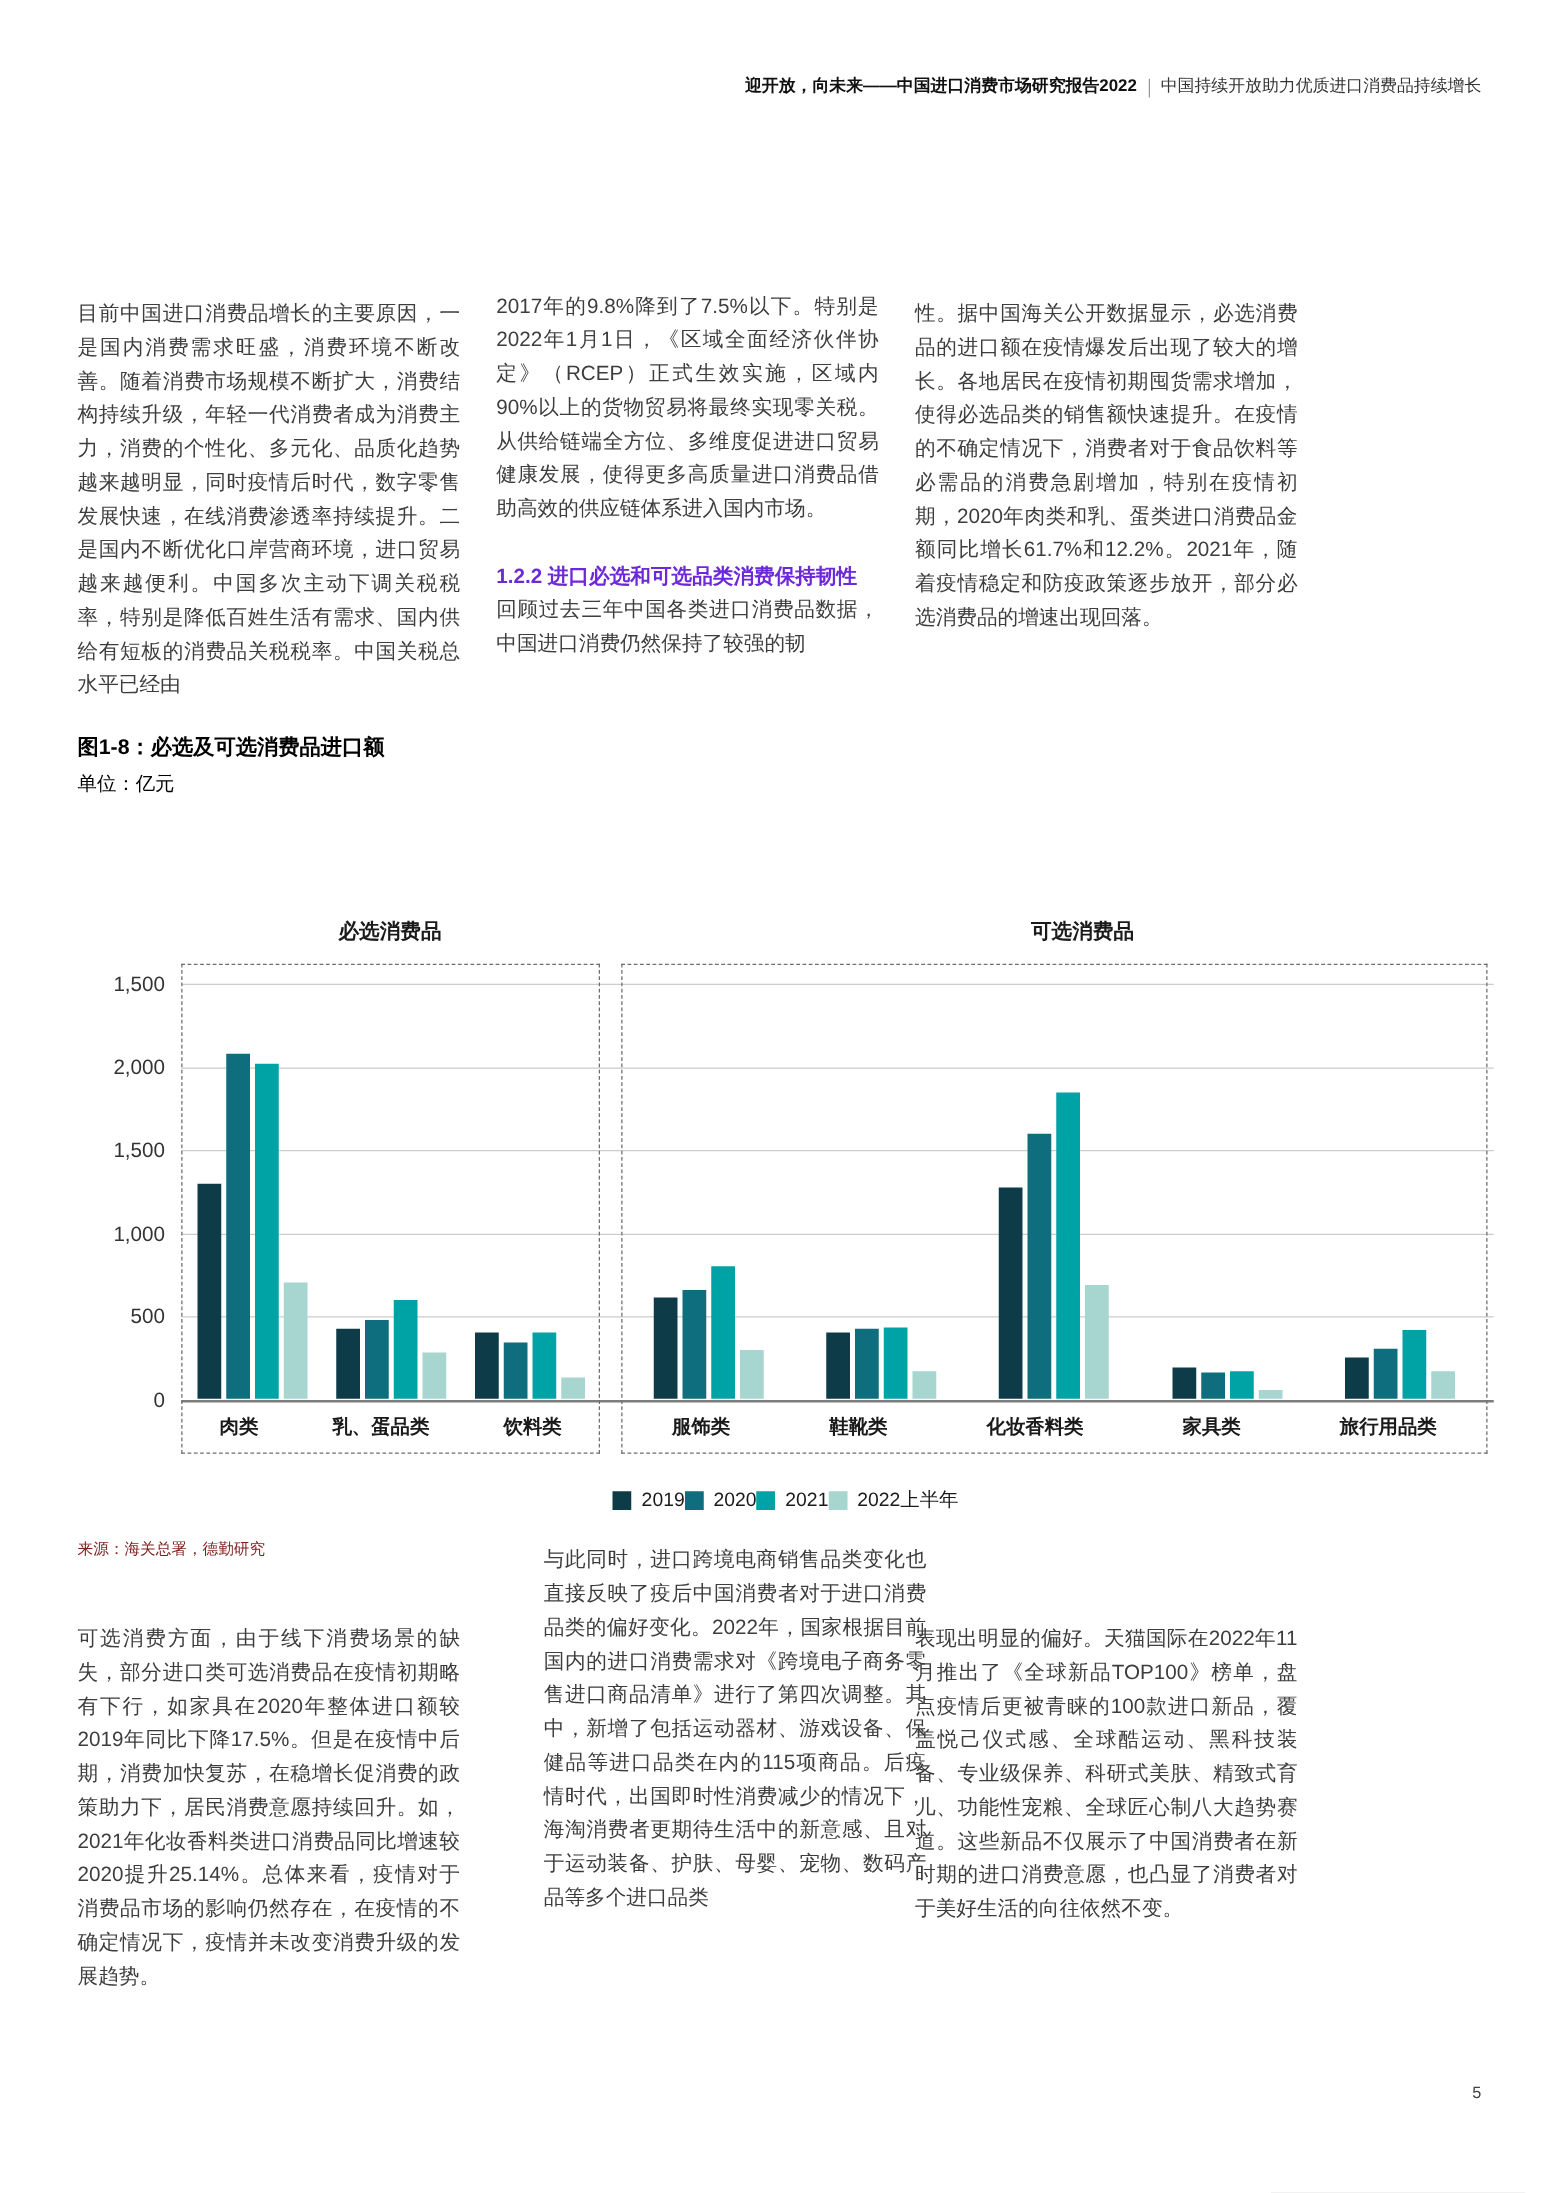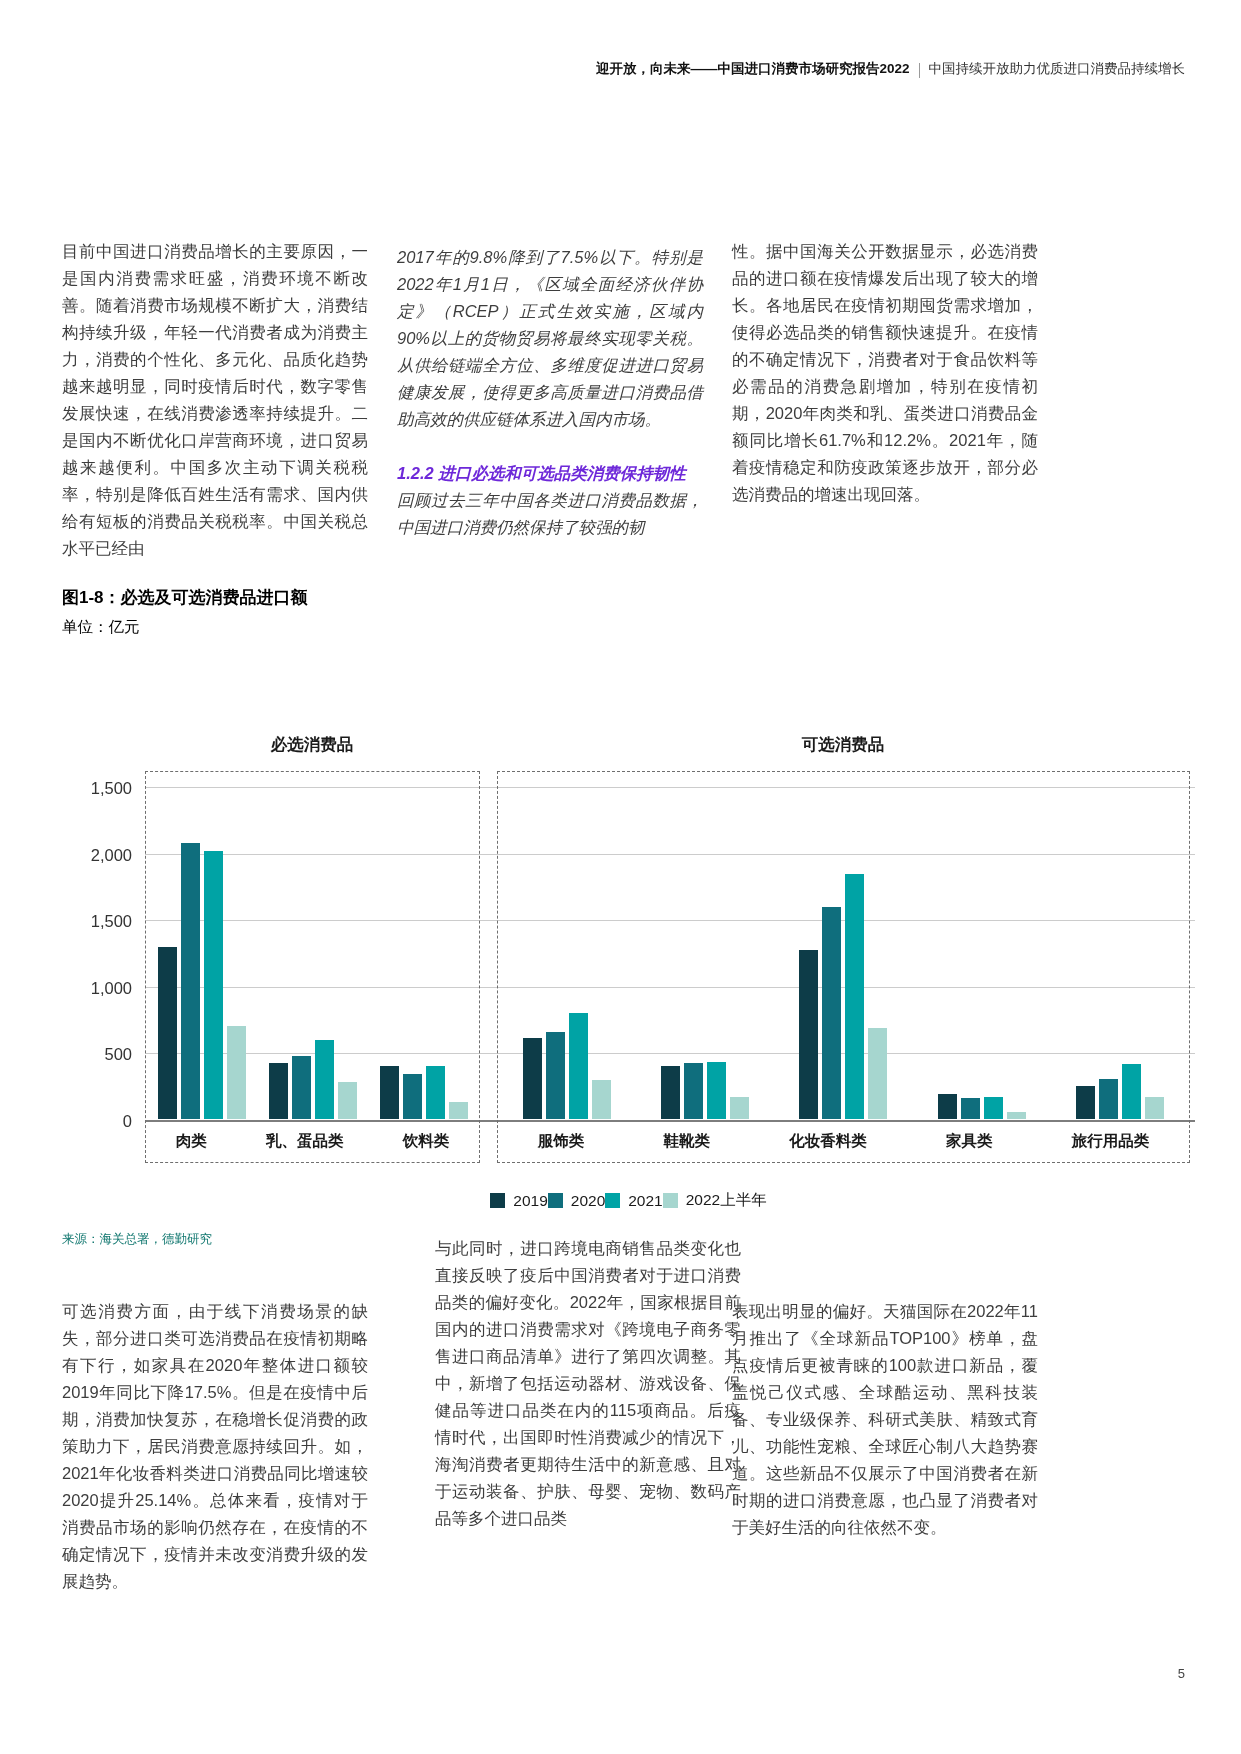--- a/index.html
+++ b/index.html
@@ -31,52 +31,52 @@
   .group-box{position:absolute;top:0;bottom:0;border:1px dashed #6e6e6e;box-sizing:border-box;}
   .bars-zone{position:absolute;left:0;right:0;bottom:43px;display:flex;justify-content:space-around;align-items:flex-end;}
   .cluster{display:flex;align-items:flex-end;gap:4px;}
   .bar{width:19px;}
   .labels-zone{position:absolute;left:0;right:0;bottom:0;height:41px;display:flex;justify-content:space-around;align-items:center;}
   .cat-label{font-size:15.5px;font-weight:bold;color:#1a1a1a;white-space:nowrap;text-align:center;}
   
   .legend{position:absolute;left:62px;top:1190px;width:1133px;display:flex;justify-content:center;align-items:center;}
   .legend-item{display:flex;align-items:center;gap:8px;font-size:15.5px;color:#1a1a1a;}
   .swatch{width:15px;height:15px;display:inline-block;}
-  .source{position:absolute;left:62px;top:1231px;font-size:12.5px;color:#0f766e;}
+  .source{position:absolute;left:62px;top:1231px;font-size:12.5px;color:#7f1d1d;}
   .pagenum{position:absolute;right:56px;top:1666px;font-size:13px;color:#444;}
 </style>
 </head>
 <body>
 
 <div class="page">
 
   <div class="hdr">
     <span class="b">迎开放，向未来——中国进口消费市场研究报告2022</span>
     <span class="dv"></span>
     <span class="r">中国持续开放助力优质进口消费品持续增长</span>
   </div>
 
   <div class="col" style="left:62px;top:238px;">
     <p>目前中国进口消费品增长的主要原因，一是国内消费需求旺盛，消费环境不断改善。随着消费市场规模不断扩大，消费结构持续升级，年轻一代消费者成为消费主力，消费的个性化、多元化、品质化趋势越来越明显，同时疫情后时代，数字零售发展快速，在线消费渗透率持续提升。二是国内不断优化口岸营商环境，进口贸易越来越便利。中国多次主动下调关税税率，特别是降低百姓生活有需求、国内供给有短板的消费品关税税率。中国关税总水平已经由</p>
   </div>
-  <div class="col" style="left:397px;top:244px;font-style:italic;">
+  <div class="col" style="left:397px;top:232px;">
     <p>2017年的9.8%降到了7.5%以下。特别是2022年1月1日，《区域全面经济伙伴协定》（RCEP）正式生效实施，区域内90%以上的货物贸易将最终实现零关税。从供给链端全方位、多维度促进进口贸易健康发展，使得更多高质量进口消费品借助高效的供应链体系进入国内市场。</p>
     <p class="sec-head" style="color:#6d28d9;">1.2.2 进口必选和可选品类消费保持韧性</p>
     <p>回顾过去三年中国各类进口消费品数据，中国进口消费仍然保持了较强的韧</p>
   </div>
   <div class="col" style="left:732px;top:238px;">
     <p>性。据中国海关公开数据显示，必选消费品的进口额在疫情爆发后出现了较大的增长。各地居民在疫情初期囤货需求增加，使得必选品类的销售额快速提升。在疫情的不确定情况下，消费者对于食品饮料等必需品的消费急剧增加，特别在疫情初期，2020年肉类和乳、蛋类进口消费品金额同比增长61.7%和12.2%。2021年，随着疫情稳定和防疫政策逐步放开，部分必选消费品的增速出现回落。</p>
   </div>
 
   <div class="fig-title">图1-8：必选及可选消费品进口额</div>
   <div class="fig-unit">单位：亿元</div>
 
   <div class="figure">
     <div class="group-title" style="left:250px;">必选消费品</div>
-    <div class="group-title" style="left:781px;">可选消费品</div>
+    <div class="group-title" style="left:804px;">可选消费品</div>
     <div class="chart-body">
       <div class="y-axis">
           <div class="ytick" style="bottom: 375px;">1,500</div>
           <div class="ytick" style="bottom: 308.4px;">2,000</div>
           <div class="ytick" style="bottom: 241.8px;">1,500</div>
           <div class="ytick" style="bottom: 175.2px;">1,000</div>
           <div class="ytick" style="bottom: 108.6px;">500</div>
           <div class="ytick" style="bottom: 42px;">0</div>
         </div>
       <div class="plot">

